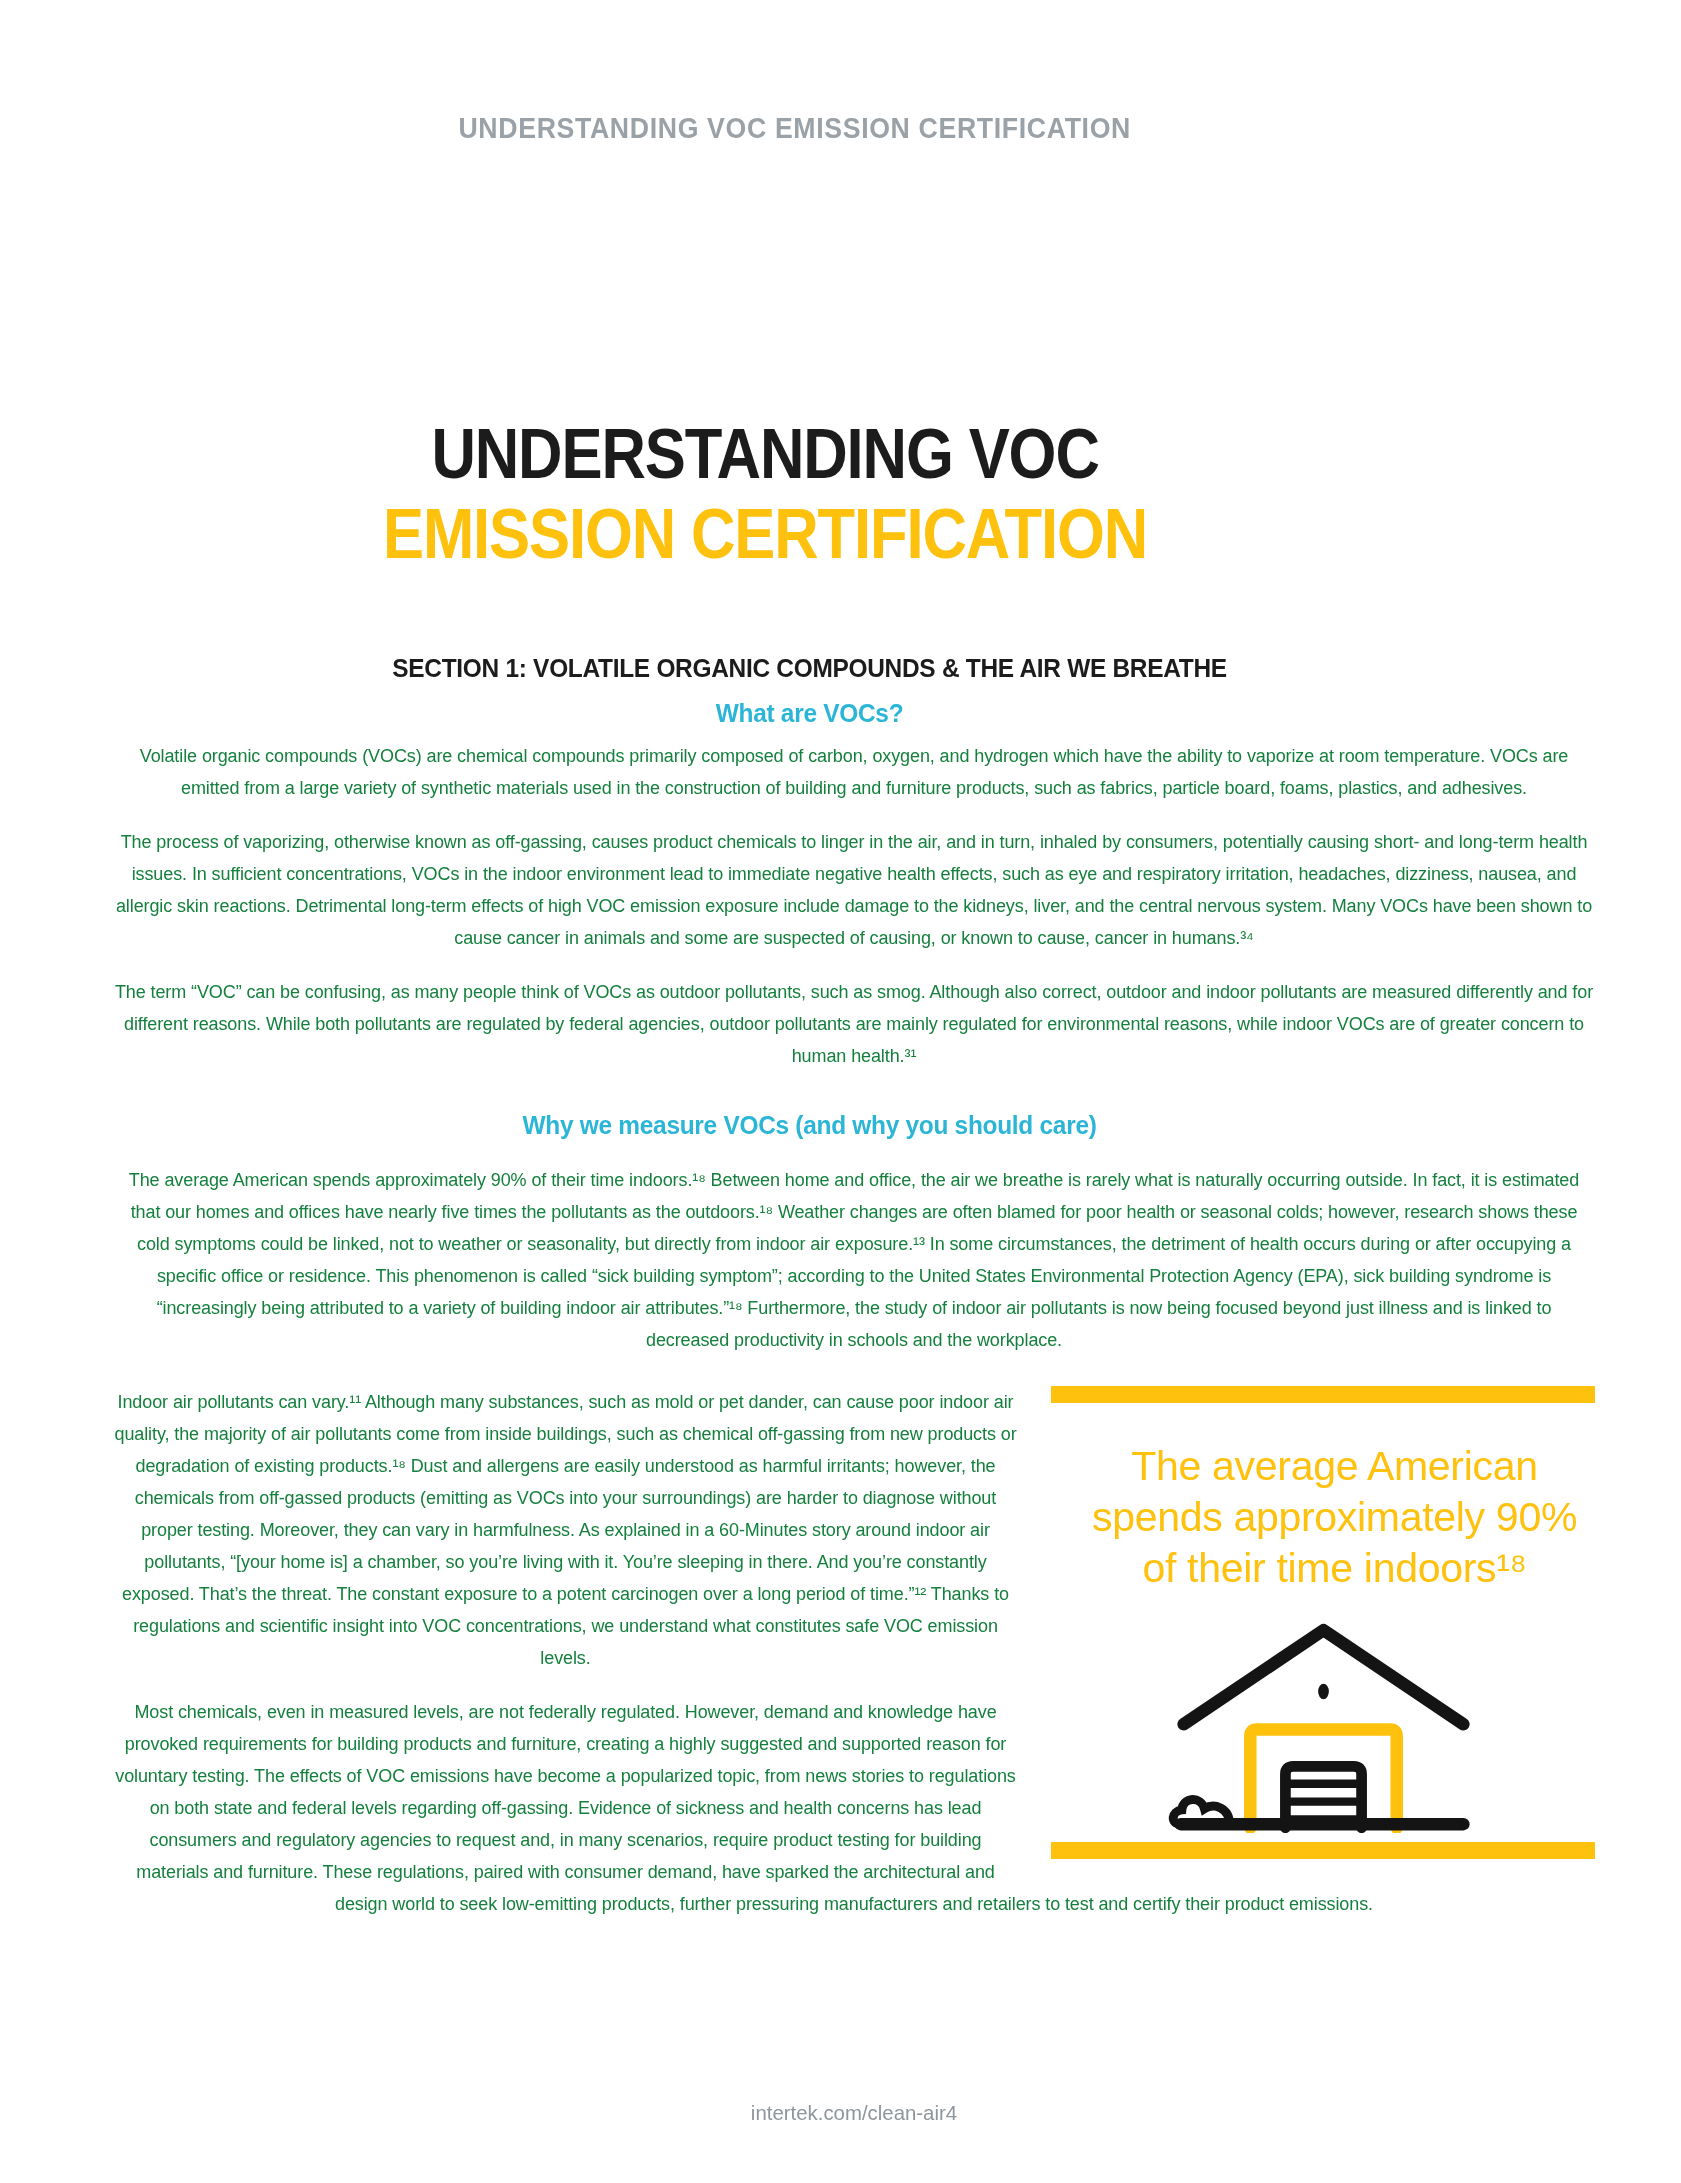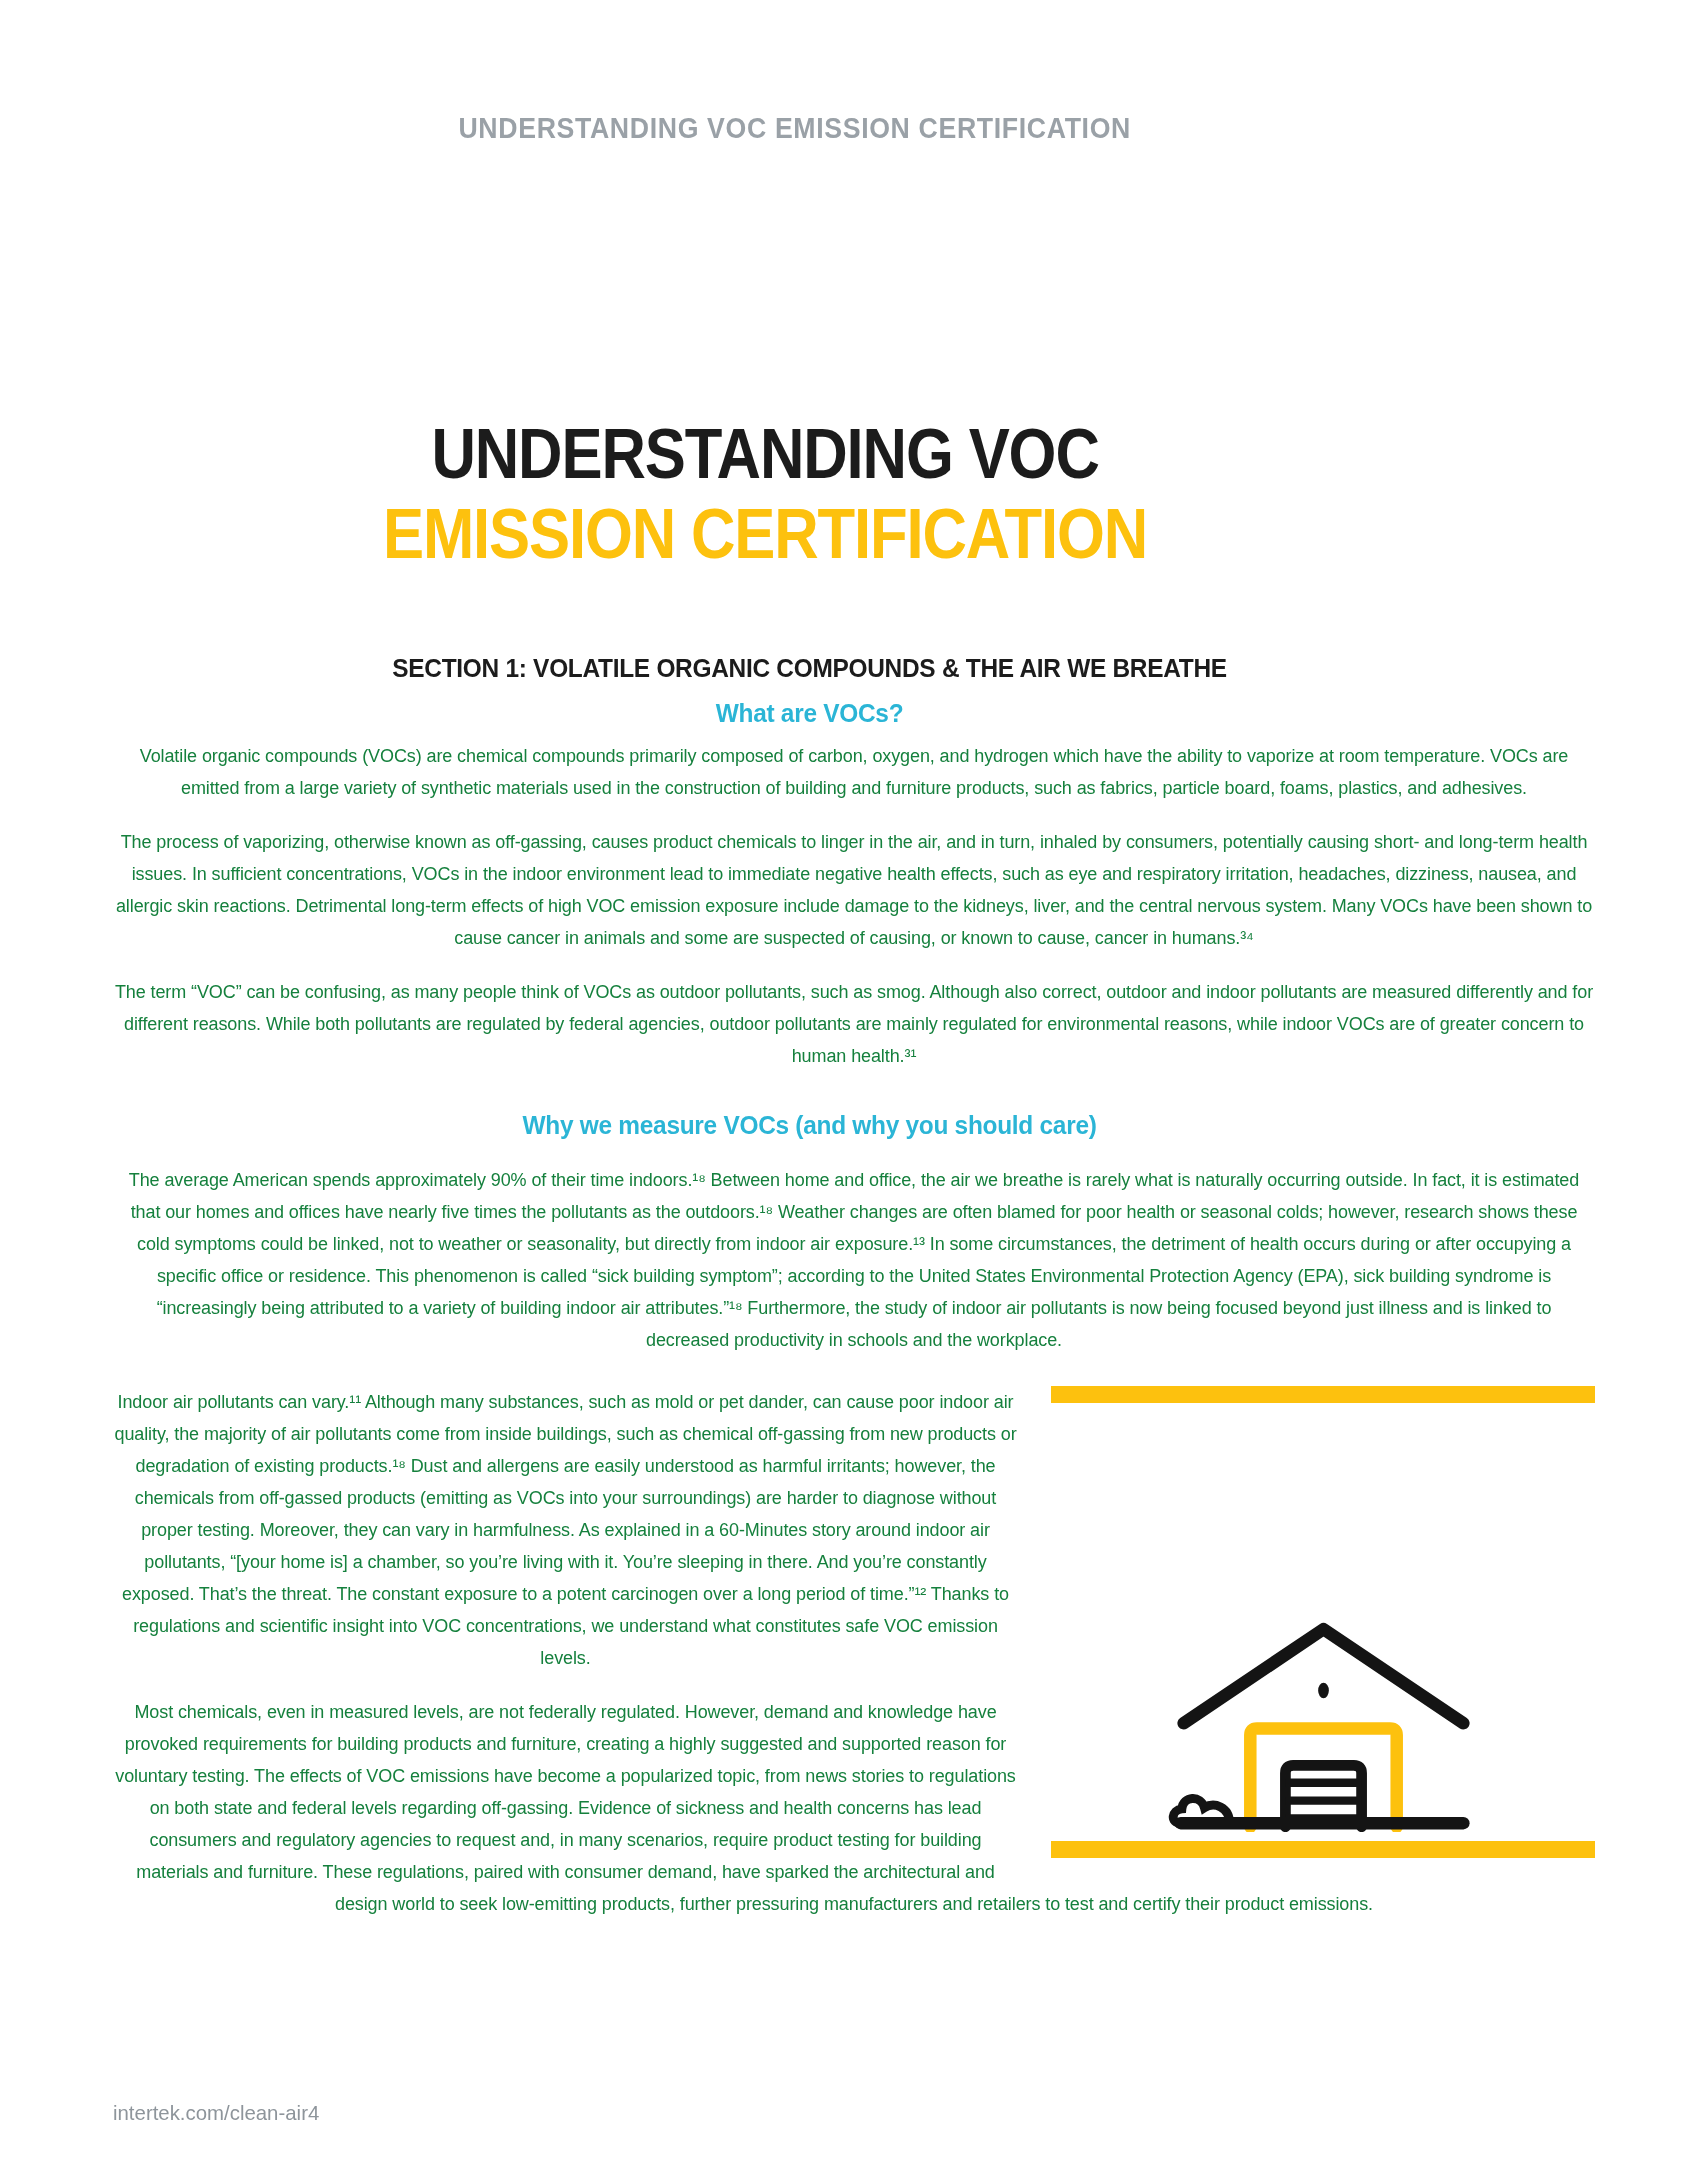--- a/index.html
+++ b/index.html
@@ -125,21 +125,21 @@
     padding-bottom: 9.2px;
   }
 
   
   .footer {
     position: absolute;
     left: 113px;
     right: 86px;
     bottom: 58px;
     display: flex;
-    justify-content: flex-start;
+    justify-content: center;
     align-items: baseline;
     font-size: 20.4px;
     color: #8e959b;
   }
   .footer a { color: #8e959b; text-decoration: none; }
 </style>
 </head>
 <body>
 
 <div class="page">
@@ -162,20 +162,21 @@
     <p class="body-para">The term “VOC” can be confusing, as many people think of VOCs as outdoor pollutants, such as smog. Although also correct, outdoor and indoor pollutants are measured differently and for different reasons. While both pollutants are regulated by federal agencies, outdoor pollutants are mainly regulated for environmental reasons, while indoor VOCs are of greater concern to human health.³¹</p>
 
     <h3 class="sub-heading why-heading">Why we measure VOCs (and why you should care)</h3>
 
     <p class="body-para">The average American spends approximately 90% of their time indoors.¹⁸ Between home and office, the air we breathe is rarely what is naturally occurring outside. In fact, it is estimated that our homes and offices have nearly five times the pollutants as the outdoors.¹⁸ Weather changes are often blamed for poor health or seasonal colds; however, research shows these cold symptoms could be linked, not to weather or seasonality, but directly from indoor air exposure.¹³ In some circumstances, the detriment of health occurs during or after occupying a specific office or residence. This phenomenon is called “sick building symptom”; according to the United States Environmental Protection Agency (EPA), sick building syndrome is “increasingly being attributed to a variety of building indoor air attributes.”¹⁸ Furthermore, the study of indoor air pollutants is now being focused beyond just illness and is linked to decreased productivity in schools and the workplace.</p>
 
     <div class="wrap-region">
 
       <aside class="callout">
         <div class="callout-bar"></div>
+        <div class="callout-text">The average American spends approximately 90% of their time indoors¹⁸</div>
         <div class="callout-icon-wrap">
           <svg viewBox="0 0 620 400" width="369" height="239" xmlns="http://www.w3.org/2000/svg">
 
             <path d="M 75 218 L 310 60 L 545 218" fill="none" stroke="#141414" stroke-width="21" stroke-linecap="round" stroke-linejoin="round"></path>
             <ellipse cx="310" cy="163" rx="9" ry="13" fill="#141414"></ellipse>
 
             <path d="M 187 392 L 187 238 Q 187 227 198 227 L 422 227 Q 433 227 433 238 L 433 392" fill="none" stroke="#fdc10e" stroke-width="21" stroke-linecap="round"></path>
 
             <path d="M 246 392 L 246 302 Q 246 289 259 289 L 361 289 Q 374 289 374 302 L 374 392" fill="none" stroke="#141414" stroke-width="18" stroke-linecap="round"></path>
             <line x1="246" y1="318" x2="374" y2="318" stroke="#141414" stroke-width="14"></line>

